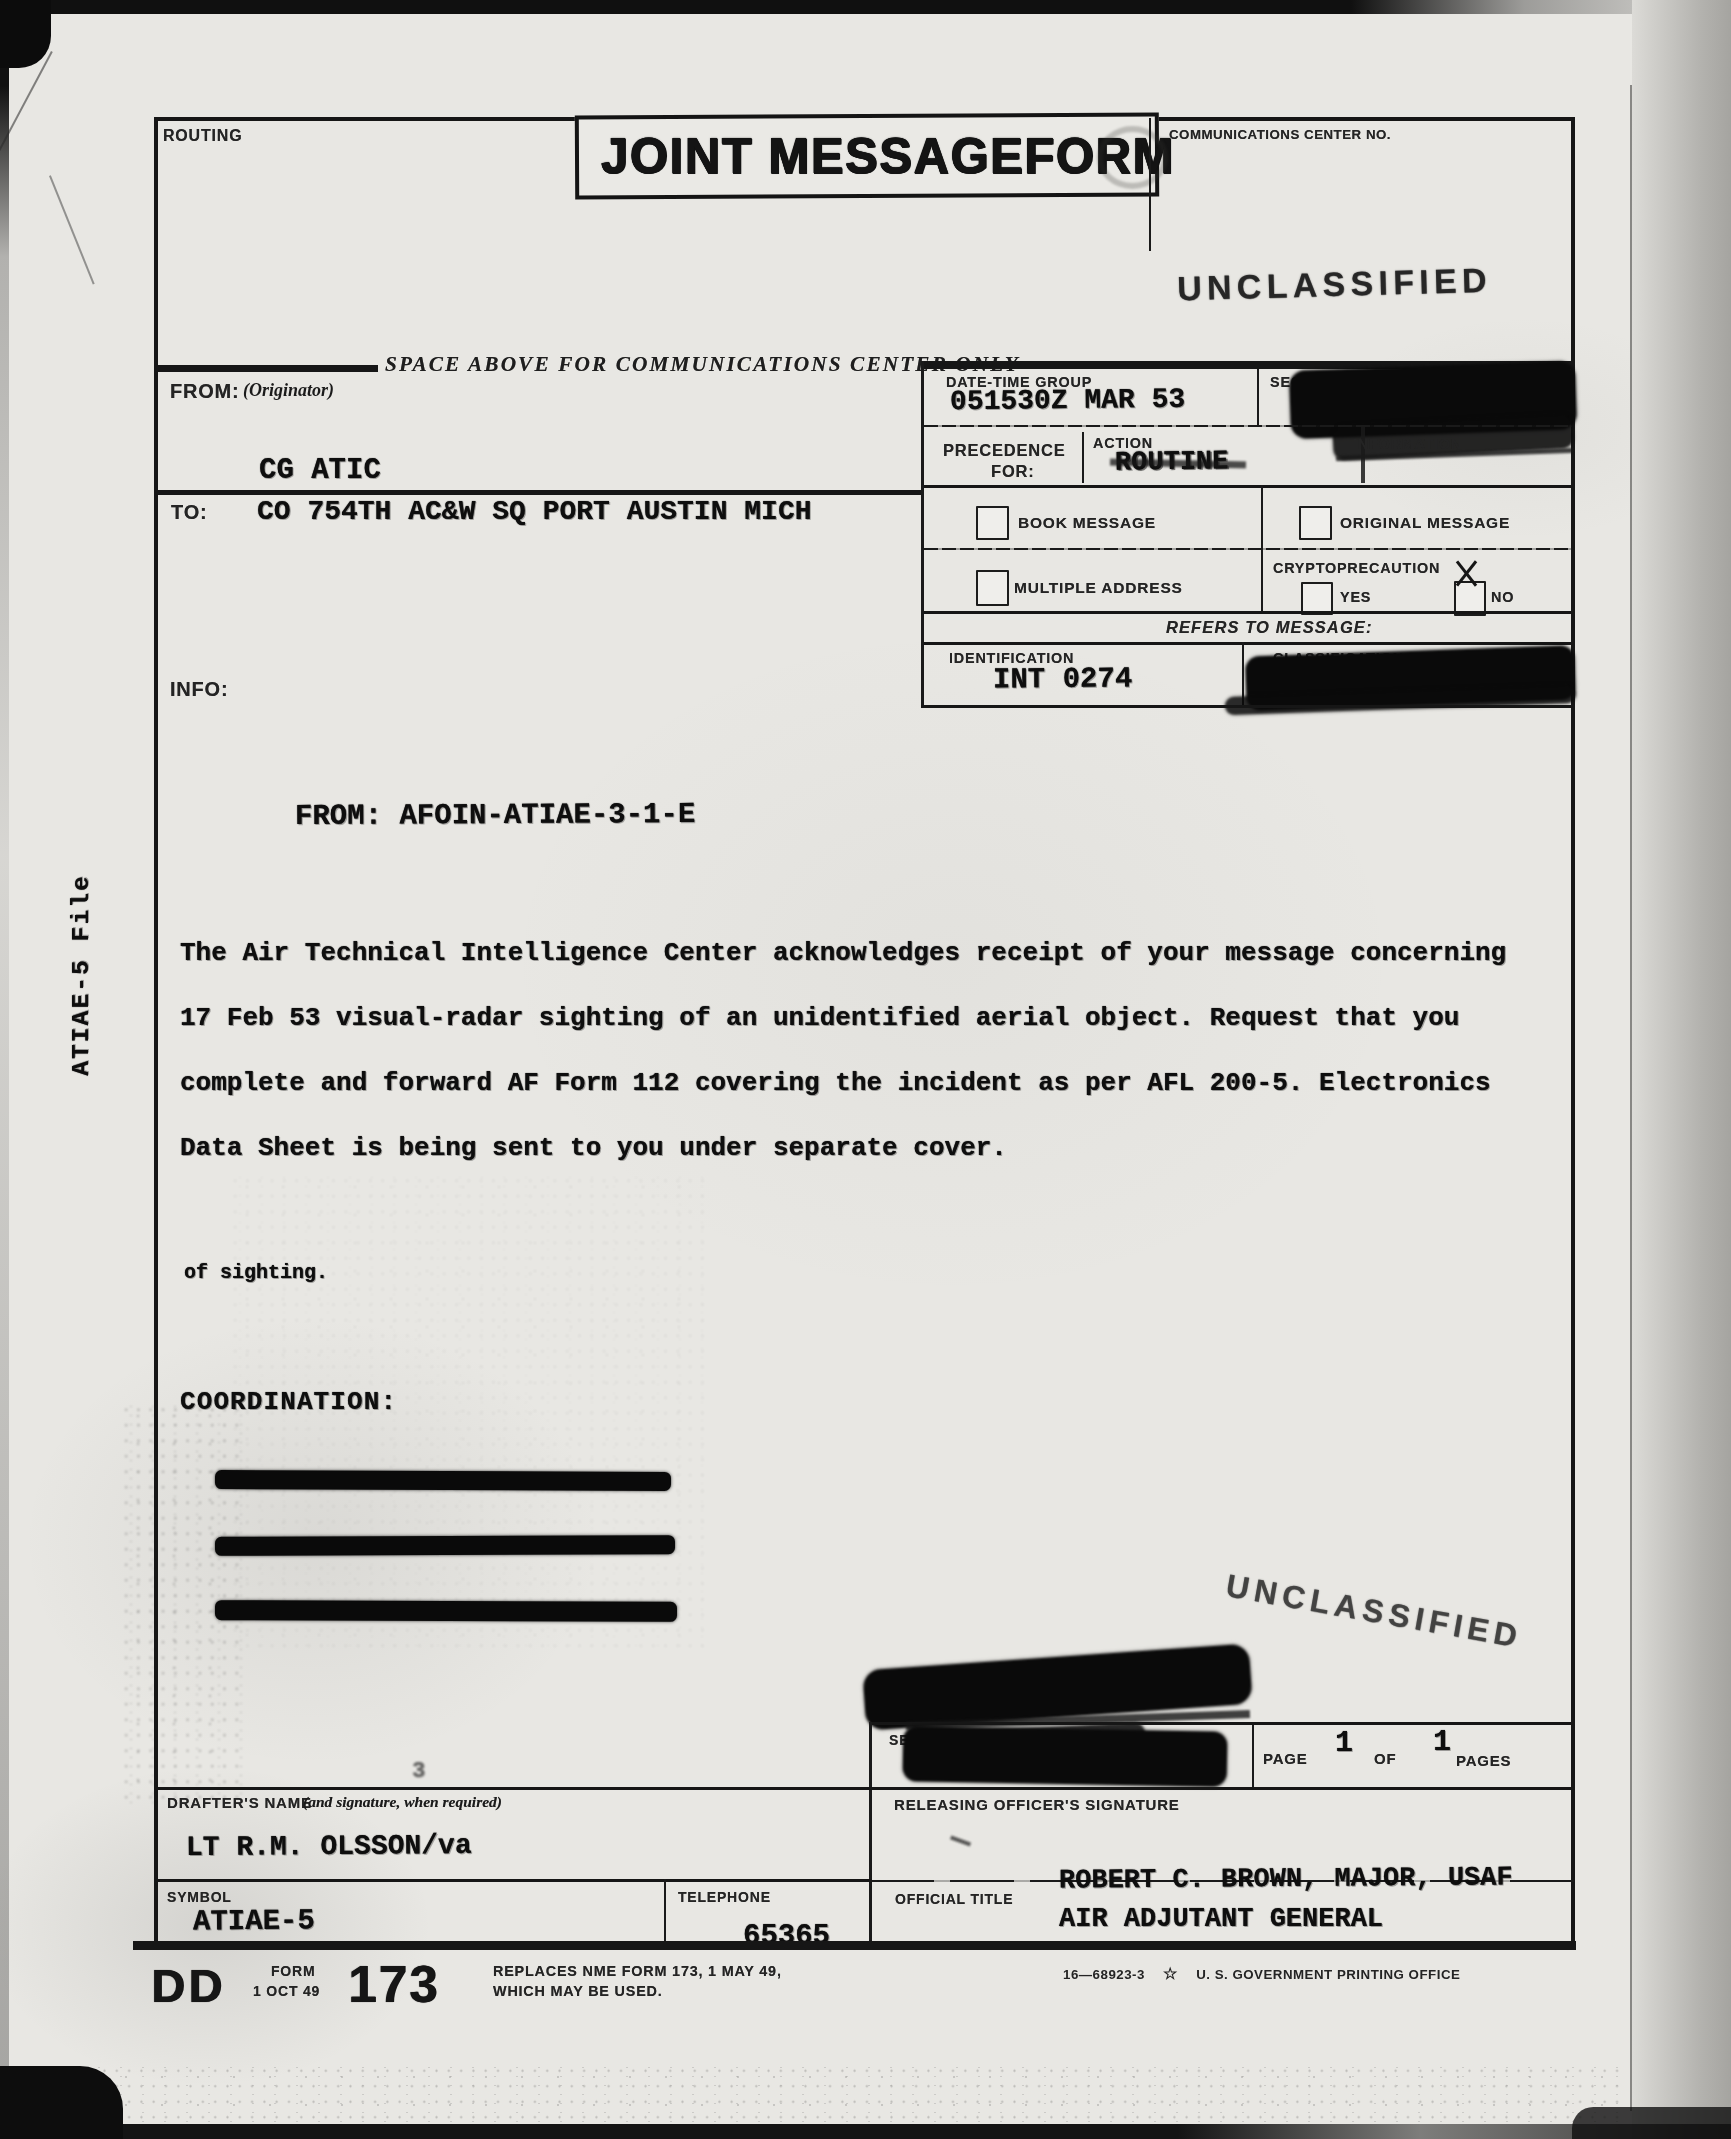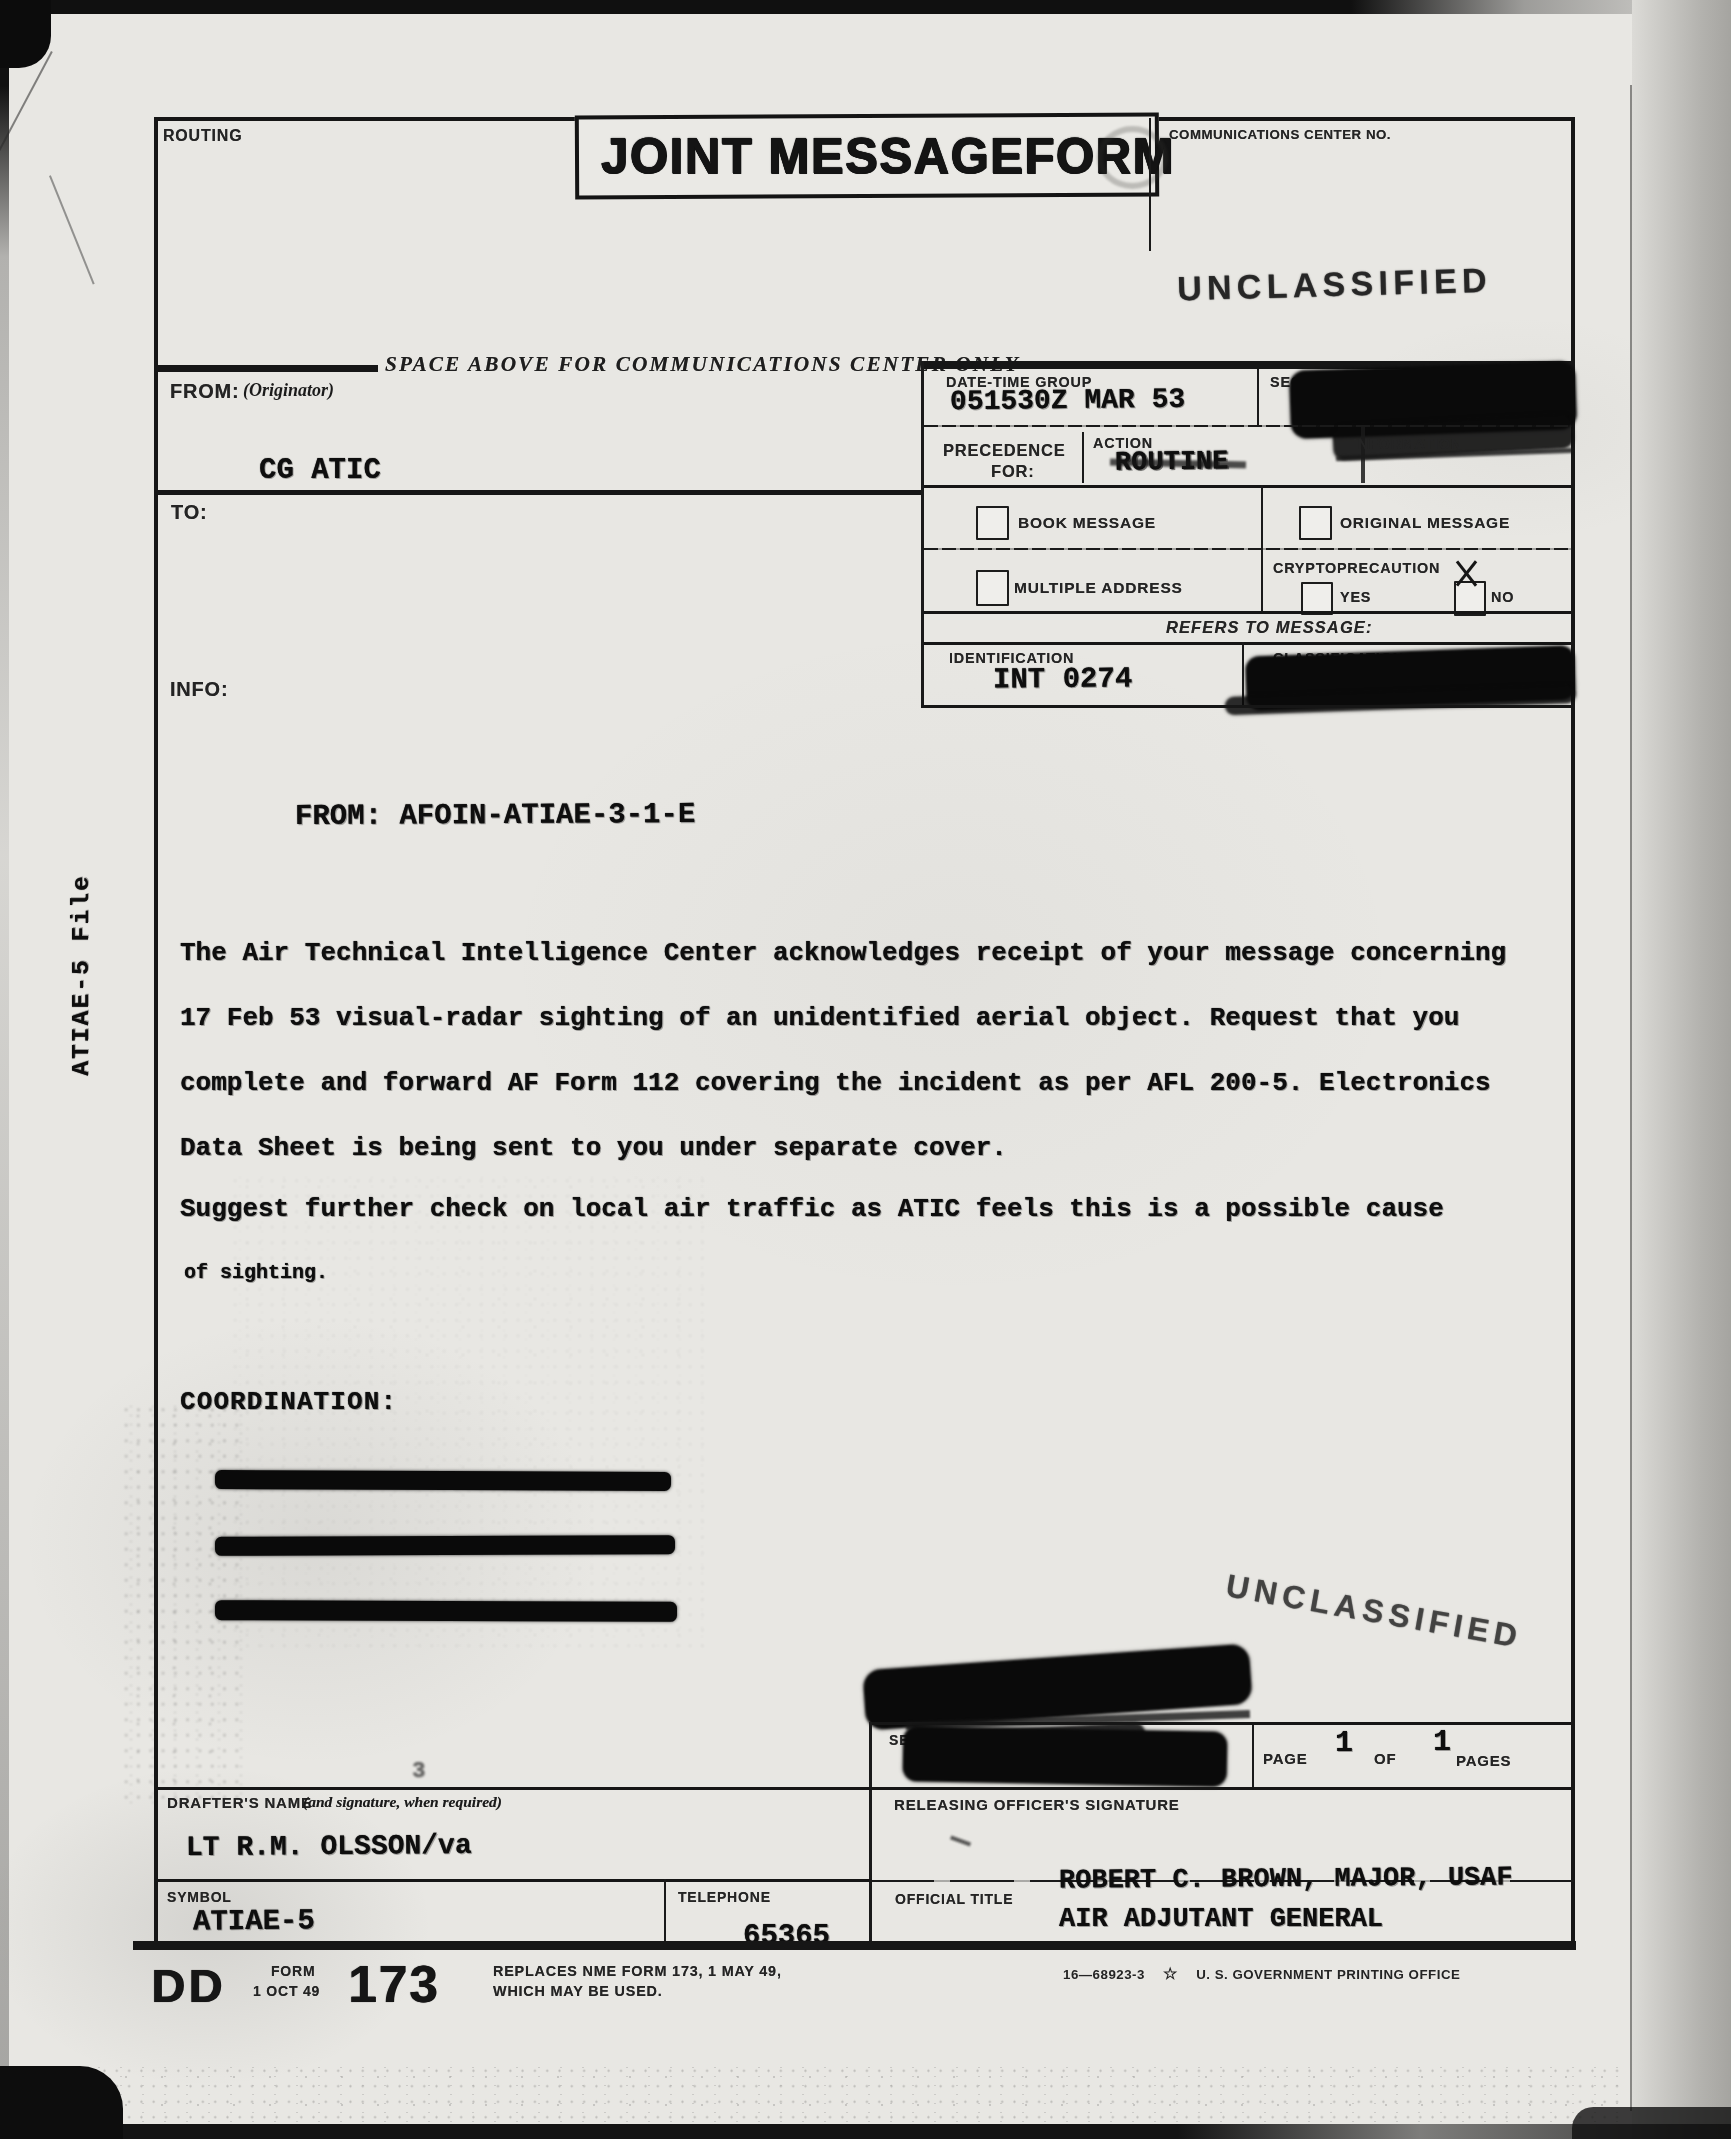--- a/index.html
+++ b/index.html
@@ -73,20 +73,21 @@
 
   <div class="abs hl" style="left:155px;top:365px;width:223px;height:7px;"></div>
   <div class="abs ital" style="left:385px;top:352px;font-size:21.3px;letter-spacing:2.1px;color:#1e1e1e;white-space:nowrap;text-shadow:0 0 0.5px rgba(30,30,30,.6);">SPACE ABOVE FOR COMMUNICATIONS CENTER ONLY</div>
 
   <div class="abs lbl" style="left:170px;top:380px;font-size:20px;">FROM:</div>
   <div class="abs ital" style="left:243px;top:380px;font-size:18px;white-space:nowrap;">(Originator)</div>
   <div class="abs typed" style="left:259px;top:454px;font-size:29px;">CG ATIC</div>
 
   <div class="abs hl" style="left:155px;top:490px;width:769px;height:5.3px;"></div>
   <div class="abs lbl" style="left:171px;top:501px;font-size:20px;">TO:</div>
+  <div class="abs typed" style="left:257px;top:496px;font-size:28px;">CO 754TH AC&amp;W SQ PORT AUSTIN MICH</div>
 
   <div class="abs lbl" style="left:170px;top:678px;font-size:20px;">INFO:</div>
 
   <div class="abs hl" style="left:921px;top:361px;width:653px;height:8px;"></div>
   <div class="abs vl" style="left:921px;top:361px;width:3.2px;height:347px;"></div>
 
   <div class="abs lbl" style="left:946px;top:374px;font-size:14.4px;">DATE-TIME GROUP</div>
   <div class="abs typed" style="left:950px;top:385px;font-size:28px;transform:rotate(-.6deg);">051530Z MAR 53</div>
   <div class="abs vl" style="left:1257px;top:369px;width:2.1px;height:58px;"></div>
   <div class="abs lbl" style="left:1270px;top:374px;font-size:14.4px;">SECURITY CLASSIFICATION</div>
@@ -138,21 +139,20 @@
   <div class="abs hl" style="left:921px;top:705px;width:653px;height:3.2px;"></div>
 
   <div class="abs typed" style="left:81px;top:975px;font-size:24.5px;transform:translate(-50%,-50%) rotate(-90deg);letter-spacing:2.1px;">ATIAE-5 File</div>
 
   <div class="abs typed" style="left:295px;top:799px;font-size:29px;transform:rotate(-.3deg);">FROM:  AFOIN-ATIAE-3-1-E</div>
 
   <div class="abs typed" style="left:180px;top:938px;font-size:26px;">The Air Technical Intelligence Center acknowledges receipt of your message concerning</div>
   <div class="abs typed" style="left:180px;top:1003px;font-size:26px;">17 Feb 53 visual-radar sighting of an unidentified aerial object.  Request that you</div>
   <div class="abs typed" style="left:180px;top:1068px;font-size:26px;">complete and forward AF Form 112 covering the incident as per AFL 200-5.  Electronics</div>
   <div class="abs typed" style="left:180px;top:1133px;font-size:26px;">Data Sheet is being sent to you under separate cover.</div>
-  <div class="abs typed" style="left:180px;top:1194px;font-size:26px;">Suggest further check on local air traffic as ATIC feels this is a possible cause</div>
   <div class="abs typed" style="left:184px;top:1261px;font-size:20px;">of sighting.</div>
   <div class="abs typed" style="left:180px;top:1387px;font-size:26px;letter-spacing:1.1px;">COORDINATION:</div>
 
   <div class="abs blob" style="left:215px;top:1471px;width:456px;height:19px;border-radius:6.4px;transform:rotate(.25deg);"></div>
   <div class="abs blob" style="left:215px;top:1536px;width:460px;height:19px;border-radius:6.4px;transform:rotate(-.2deg);"></div>
   <div class="abs blob" style="left:215px;top:1601px;width:462px;height:20px;border-radius:6.4px;transform:rotate(.2deg);"></div>
 
   <div class="abs stamp" style="left:1224px;top:1593px;font-size:32px;transform:rotate(10deg);opacity:.85;">UNCLASSIFIED</div>
 
   <div class="abs blob smudge" style="left:864px;top:1657px;width:387px;height:60px;transform:rotate(-4deg);border-radius:18px;"></div>

